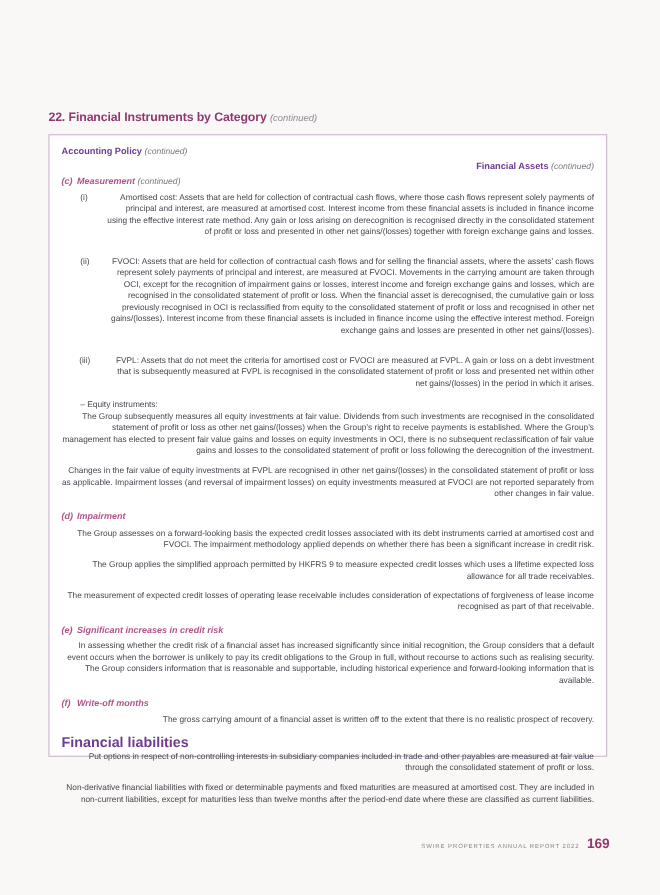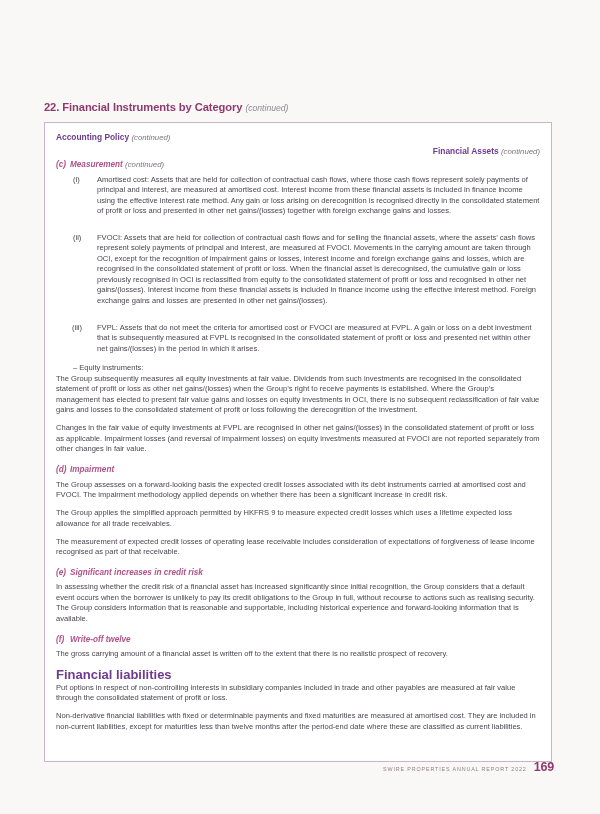--- a/index.html
+++ b/index.html
@@ -39,21 +39,21 @@
     color: #8f8a92;
     letter-spacing: 0;
   }
 
   
   .policy-box {
     position: absolute;
     left: 44px;
     top: 122px;
     width: 508px;
-    height: 640px;
+    height: 566px;
     box-sizing: border-box;
     border: 1px solid #cbb3ca;
     background: #ffffff;
     padding: 9px 11px 10px 11px;
   }
 
   .h-accounting {
     font-size: 8.4px;
     font-weight: bold;
     color: #6e3b8e;
@@ -94,21 +94,21 @@
   .h-sub .label-idx {
     display: inline-block;
     width: 14px;
   }
 
   p.body {
     font-size: 7.55px;
     line-height: 10.55px;
     color: #4a4550;
     margin: 0 0 0 0;
-    text-align: left;
+    text-align: right;
   }
   p.body + p.body { margin-top: 7.5px; }
 
   .indent-1 { margin-left: 17px; }
   .indent-0 { margin-left: 0; }
 
   
   .roman-item {
     position: relative;
     padding-left: 24px;
@@ -208,21 +208,21 @@
     <p class="body indent-1" style="margin-top:4px;">The Group assesses on a forward-looking basis the expected credit losses associated with its debt instruments carried at amortised cost and FVOCI. The impairment methodology applied depends on whether there has been a significant increase in credit risk.</p>
     <p class="body indent-1">The Group applies the simplified approach permitted by HKFRS 9 to measure expected credit losses which uses a lifetime expected loss allowance for all trade receivables.</p>
     <p class="body indent-1">The measurement of expected credit losses of operating lease receivable includes consideration of expectations of forgiveness of lease income recognised as part of that receivable.</p>
 
     <div class="h-sub spaced">
       <span class="label-idx">(e)</span><span>Significant increases in credit risk</span>
     </div>
     <p class="body indent-1" style="margin-top:4px;">In assessing whether the credit risk of a financial asset has increased significantly since initial recognition, the Group considers that a default event occurs when the borrower is unlikely to pay its credit obligations to the Group in full, without recourse to actions such as realising security. The Group considers information that is reasonable and supportable, including historical experience and forward-looking information that is available.</p>
 
     <div class="h-sub spaced">
-      <span class="label-idx">(f)</span><span>Write-off twelve</span>
+      <span class="label-idx">(f)</span><span>Write-off months</span>
     </div>
     <p class="body indent-1" style="margin-top:4px;">The gross carrying amount of a financial asset is written off to the extent that there is no realistic prospect of recovery.</p>
 
     <div class="h-financial-liabilities">Financial liabilities</div>
     <p class="body indent-0">Put options in respect of non-controlling interests in subsidiary companies included in trade and other payables are measured at fair value through the consolidated statement of profit or loss.</p>
     <p class="body indent-0">Non-derivative financial liabilities with fixed or determinable payments and fixed maturities are measured at amortised cost. They are included in non-current liabilities, except for maturities less than twelve months after the period-end date where these are classified as current liabilities.</p>
 
   </div>
 
   <div class="footer">

